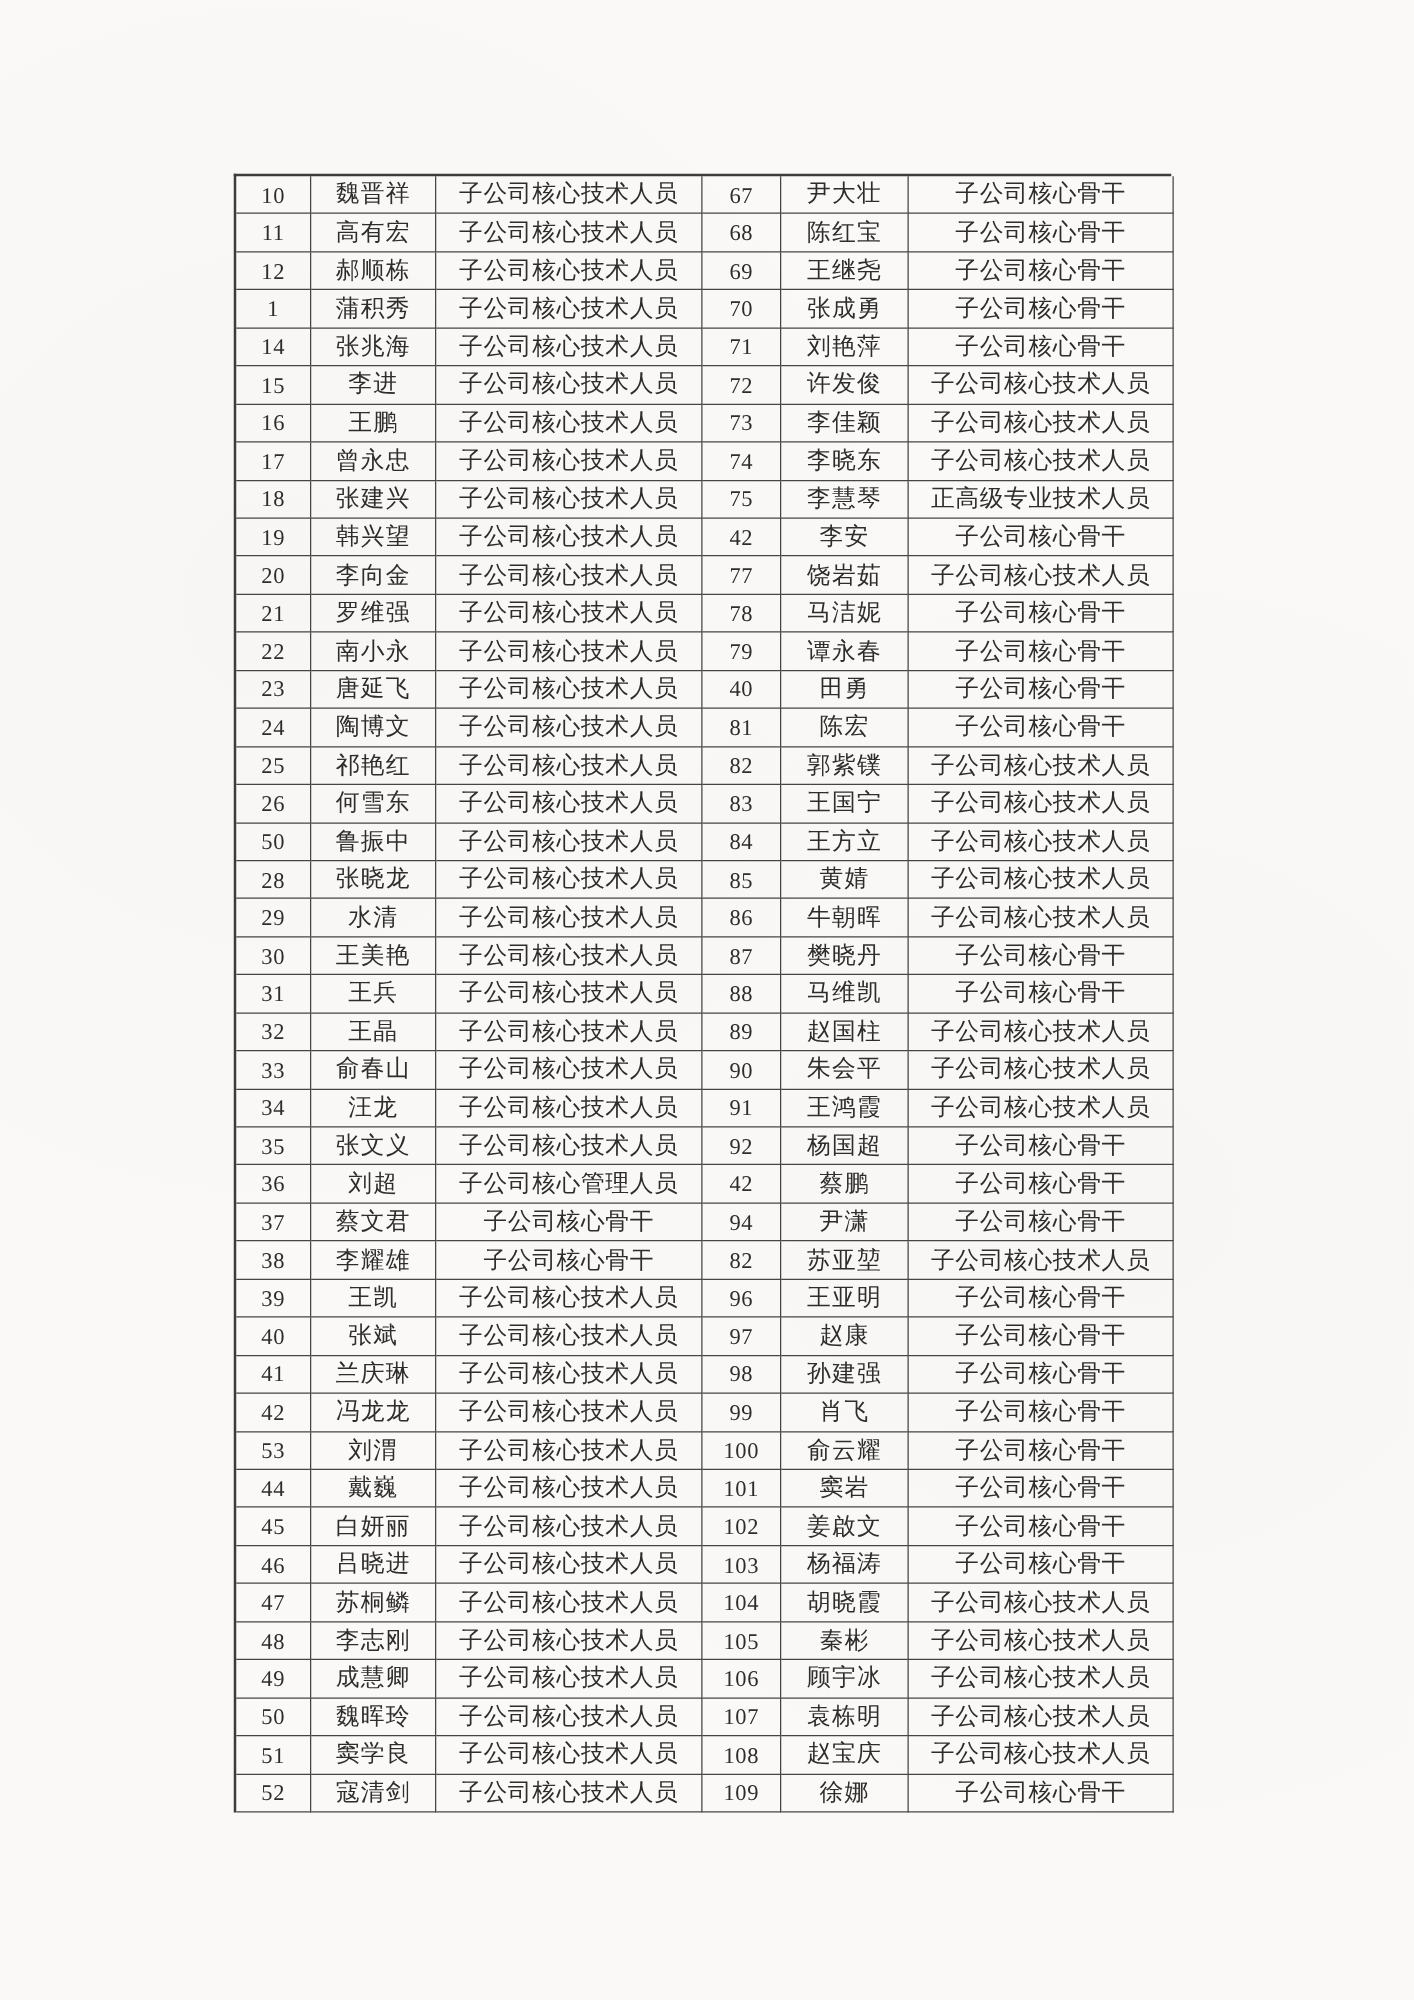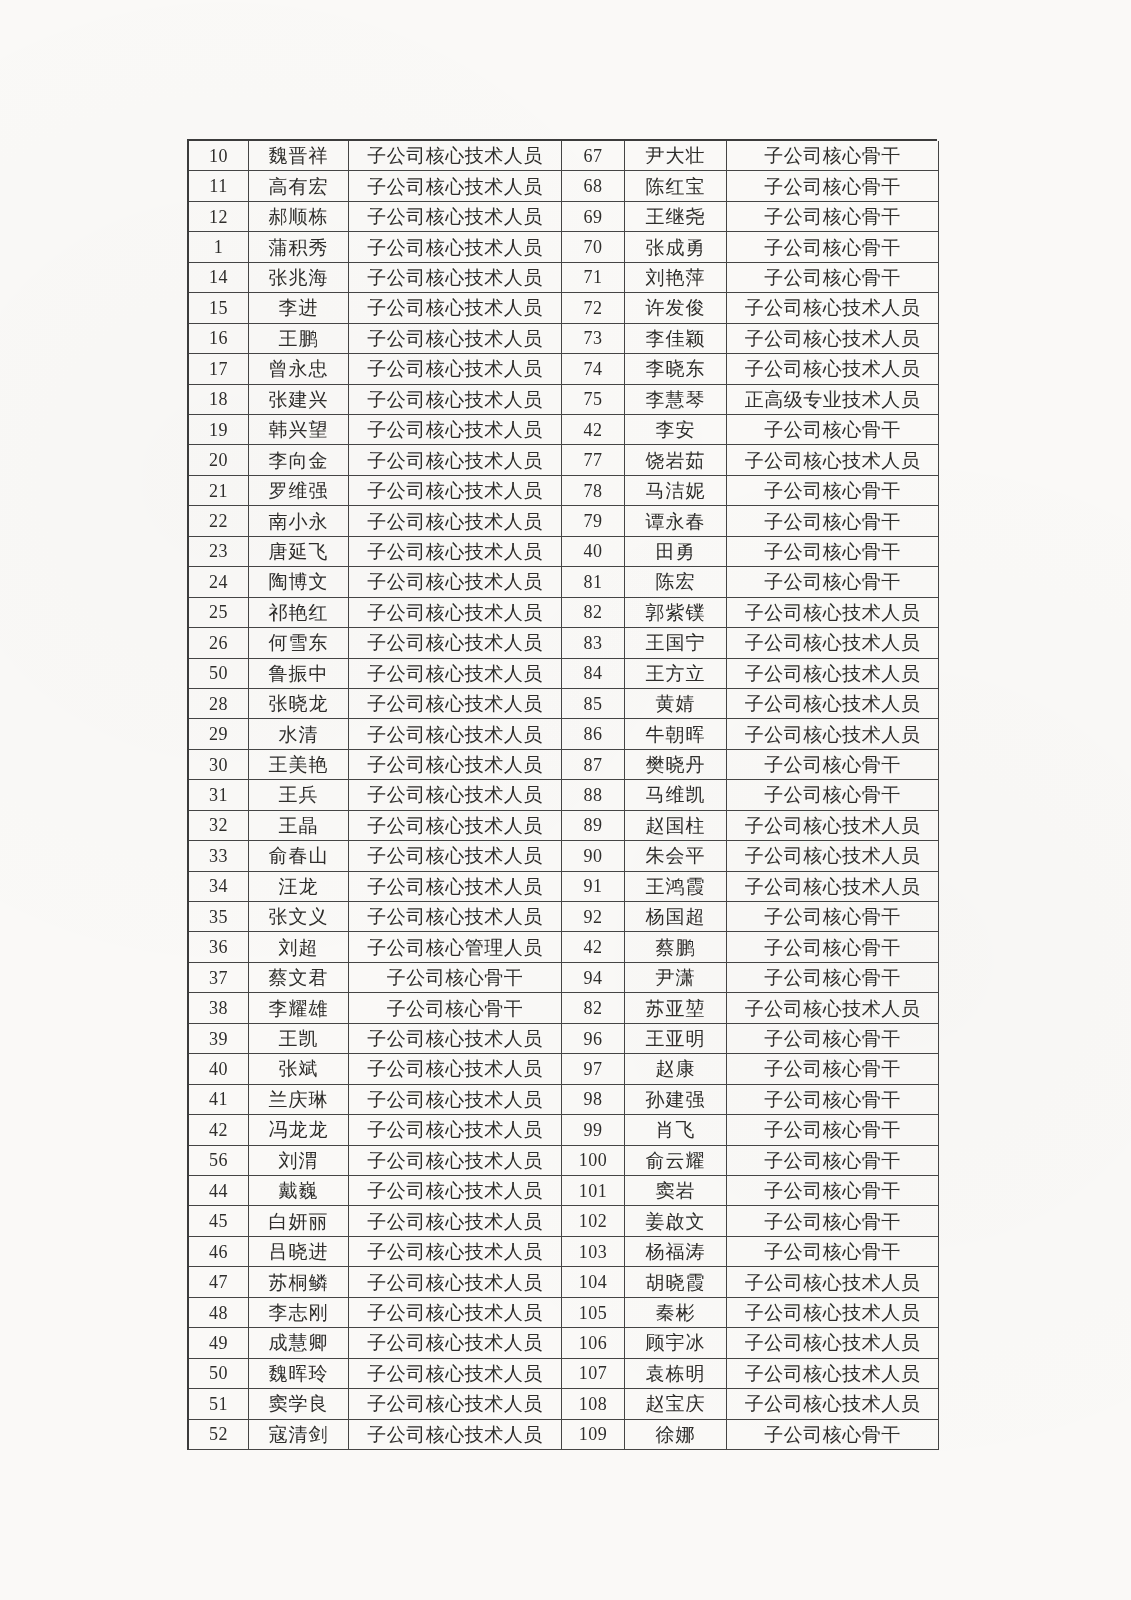--- a/index.html
+++ b/index.html
@@ -258,21 +258,21 @@
     <div class="cell role">子公司核心技术人员</div>
     <div class="cell num">98</div>
     <div class="cell name">孙建强</div>
     <div class="cell role">子公司核心骨干</div>
     <div class="cell num">42</div>
     <div class="cell name">冯龙龙</div>
     <div class="cell role">子公司核心技术人员</div>
     <div class="cell num">99</div>
     <div class="cell name">肖飞</div>
     <div class="cell role">子公司核心骨干</div>
-    <div class="cell num">56</div>
+    <div class="cell num">53</div>
     <div class="cell name">刘渭</div>
     <div class="cell role">子公司核心技术人员</div>
     <div class="cell num">100</div>
     <div class="cell name">俞云耀</div>
     <div class="cell role">子公司核心骨干</div>
     <div class="cell num">44</div>
     <div class="cell name">戴巍</div>
     <div class="cell role">子公司核心技术人员</div>
     <div class="cell num">101</div>
     <div class="cell name">窦岩</div>

